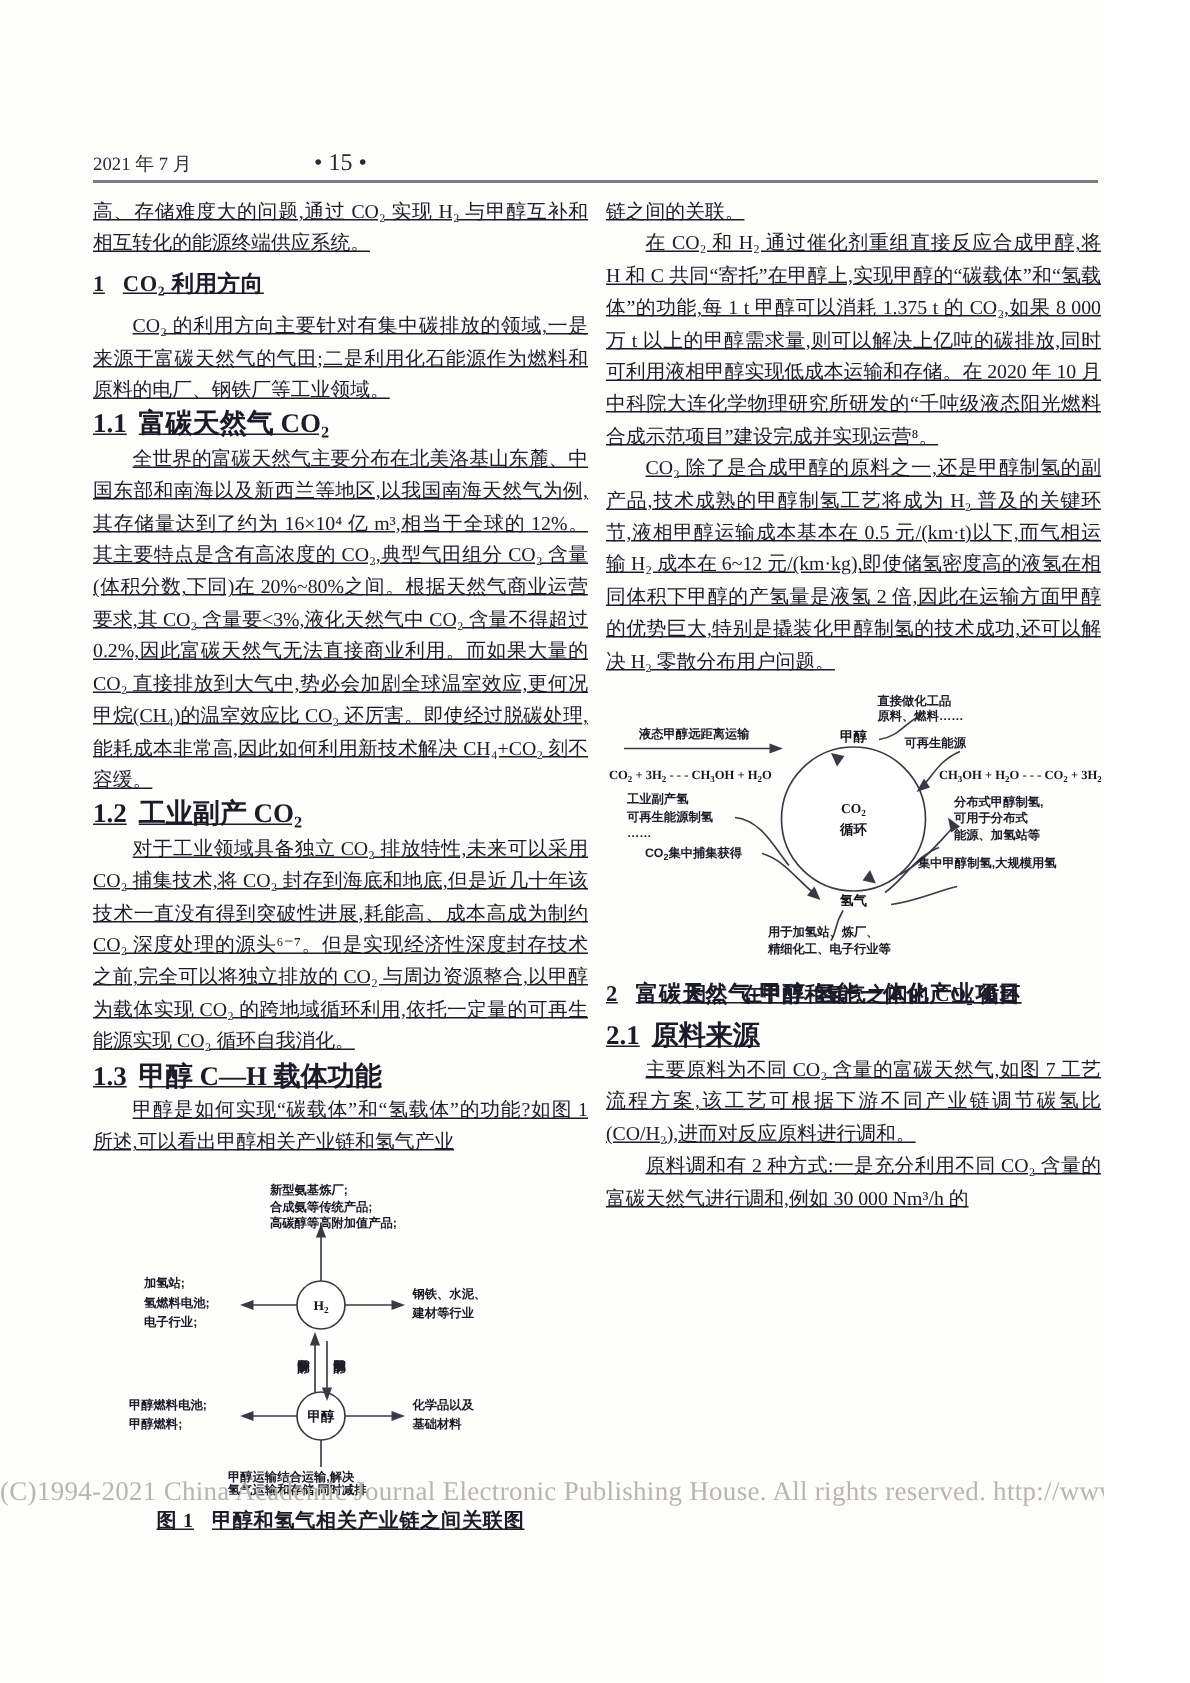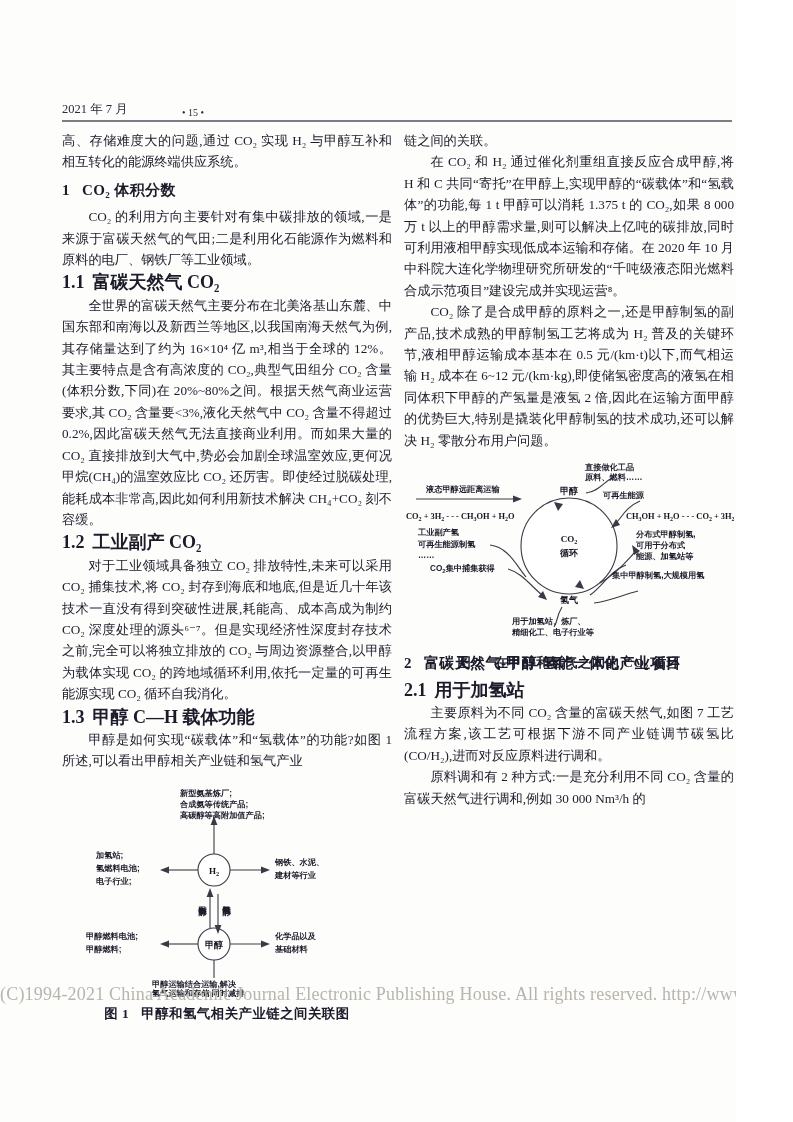--- a/index.html
+++ b/index.html
@@ -28,39 +28,40 @@
     align-items: flex-end;
     font-size: 12.5px;
     color: #2a2a3c;
   }
   .runhead-date { width: 120px; }
   .runhead-title {
     flex: 1;
     text-align: center;
     letter-spacing: 0.2px;
   }
-  .runhead-page { width: 90px; text-align: left; font-size: 10px; }
+  .runhead-page { width: 90px; text-align: center; font-size: 16px; }
   .rule {
     position: absolute;
     left: 62px;
     top: 120px;
     width: 670px;
     height: 2px;
     background: #7d7d86;
   }
 
   
   .col {
     position: absolute;
     top: 130px;
     width: 330px;
     font-size: 13.2px;
     line-height: 21.4px;
     text-align: justify;
     text-justify: inter-ideograph;
+    text-decoration: underline;
   }
   .col-left  { left: 62px; }
   .col-right { left: 404px; }
 
   p { margin: 0; }
   .para { text-indent: 2em; }
   .para-flush { text-indent: 0; }
 
   h2.sec {
     margin: 7px 0 5px 0;
@@ -146,21 +147,21 @@
     <div class="runhead-date">2021 年 7 月</div>
     <div class="runhead-page">• 15 •</div>
   </div>
   <div class="rule"></div>
 
   <div class="col col-left">
 
     <p class="para-flush">高、存储难度大的问题,通过 CO₂ 实现 H₂ 与甲醇互补和相互转化的能源终端供应系统。</p>
 
     <h2 class="sec">
-      <span class="num">1</span><span>CO₂ 体积分数</span>
+      <span class="num">1</span><span>CO₂ 利用方向</span>
     </h2>
 
     <p class="para">CO₂ 的利用方向主要针对有集中碳排放的领域,一是来源于富碳天然气的气田;二是利用化石能源作为燃料和原料的电厂、钢铁厂等工业领域。</p>
 
     <h3 class="sub">
       <span class="num">1.1</span><span>富碳天然气 CO₂</span>
     </h3>
 
     <p class="para">全世界的富碳天然气主要分布在北美洛基山东麓、中国东部和南海以及新西兰等地区,以我国南海天然气为例,其存储量达到了约为 16×10⁴ 亿 m³,相当于全球的 12%。其主要特点是含有高浓度的 CO₂,典型气田组分 CO₂ 含量(体积分数,下同)在 20%~80%之间。根据天然气商业运营要求,其 CO₂ 含量要&lt;3%,液化天然气中 CO₂ 含量不得超过 0.2%,因此富碳天然气无法直接商业利用。而如果大量的 CO₂ 直接排放到大气中,势必会加剧全球温室效应,更何况甲烷(CH₄)的温室效应比 CO₂ 还厉害。即使经过脱碳处理,能耗成本非常高,因此如何利用新技术解决 CH₄+CO₂ 刻不容缓。</p>
 
@@ -302,21 +303,21 @@
         <span class="lbl">图 2</span><span>在甲醇和氢气之间的 CO₂ 循环</span>
       </div>
     </div>
 
     <h2 class="sec">
       <span class="num">2</span><span>富碳天然气-甲醇-氢能一体化产业项目</span>
     </h2>
 
 
     <h3 class="sub">
-      <span class="num">2.1</span><span>用于加氢站</span>
+      <span class="num">2.1</span><span>原料来源</span>
     </h3>
 
     <p class="para">主要原料为不同 CO₂ 含量的富碳天然气,如图 7 工艺流程方案,该工艺可根据下游不同产业链调节碳氢比(CO/H₂),进而对反应原料进行调和。</p>
     <p class="para">原料调和有 2 种方式:一是充分利用不同 CO₂ 含量的富碳天然气进行调和,例如 30 000 Nm³/h 的</p>
 
   </div>
 
   <div class="watermark">(C)1994-2021 China Academic Journal Electronic Publishing House. All rights reserved.    http://www.cnki.net</div>
 
 </div>

